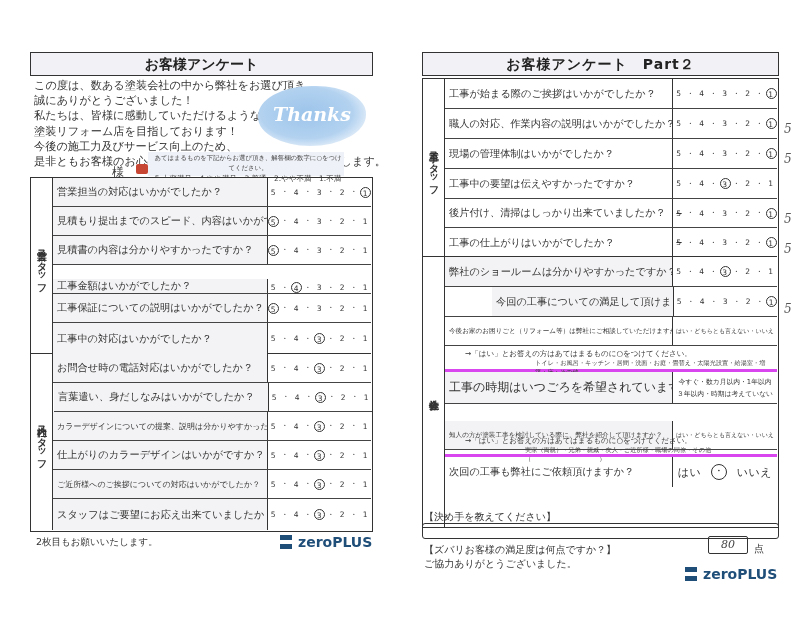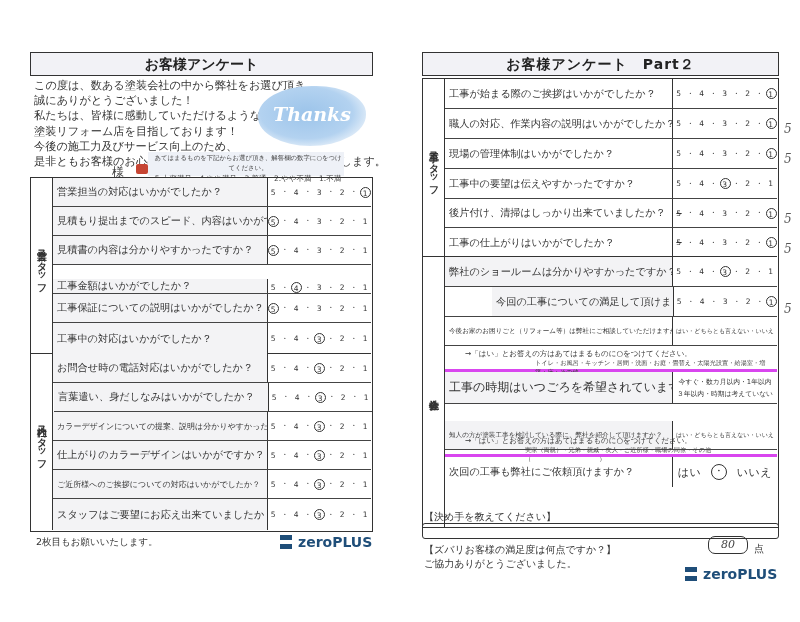--- a/index.html
+++ b/index.html
@@ -53,21 +53,21 @@
 
   .footer-note { position: absolute; font-size: 9.5px; color: #333; }
   .logo { position: absolute; display: flex; align-items: center; font-weight: bold; color: #1f4e79; font-size: 14px; }
   .logo .mark { width: 12px; height: 14px; position: relative; margin-right: 6px; }
   .logo .mark:before, .logo .mark:after { content: ""; position: absolute; left: 0; width: 12px; height: 5px; background: #1f4e79; }
   .logo .mark:before { top: 0; }
   .logo .mark:after { bottom: 0; }
 
   .label-bracket { position: absolute; font-size: 10px; color: #333; }
   .memo-box { position: absolute; left: 12px; top: 523px; width: 357px; height: 16px; border: 1.5px solid #333; border-radius: 3px; }
-  .score-box { position: absolute; left: 708px; top: 536px; width: 40px; height: 18px; border: 1.5px solid #333; border-radius: 7px; font-family: "DejaVu Serif", serif; font-style: italic; font-size: 11px; text-align: center; line-height: 15px; color: #444; }
+  .score-box { position: absolute; left: 708px; top: 536px; width: 40px; height: 18px; border: 1.5px solid #333; border-radius: 2px; font-family: "DejaVu Serif", serif; font-style: italic; font-size: 11px; text-align: center; line-height: 15px; color: #444; }
 </style>
 </head>
 <body>
 
 <div class="page" id="page1">
   <div class="title-box">お客様アンケート</div>
   <div class="intro">
     <div>この度は、数ある塗装会社の中から弊社をお選び頂き、</div>
     <div>誠にありがとうございました！</div>
     <div>私たちは、皆様に感動していただけるような</div>

